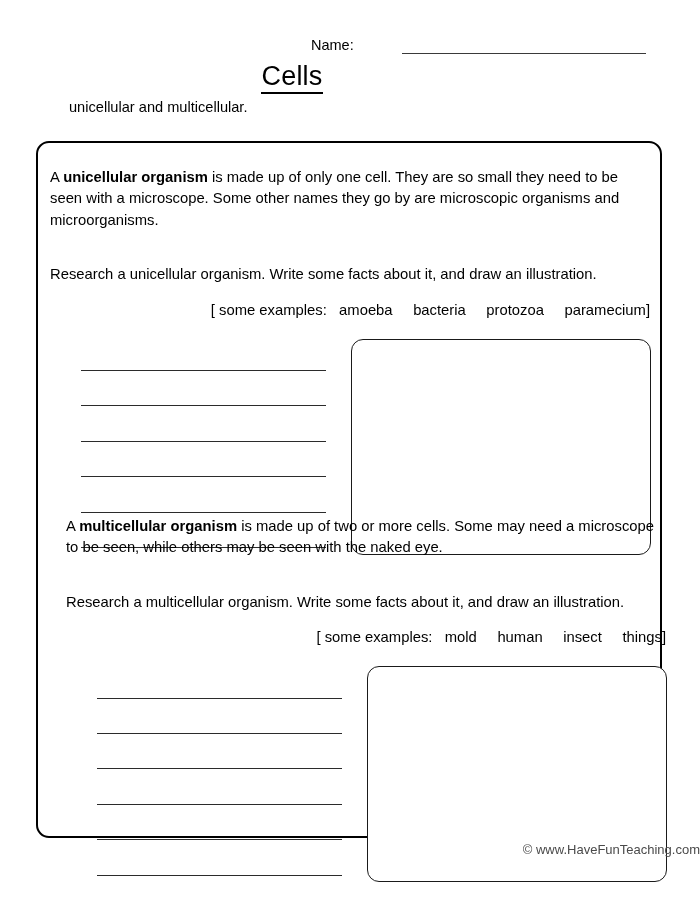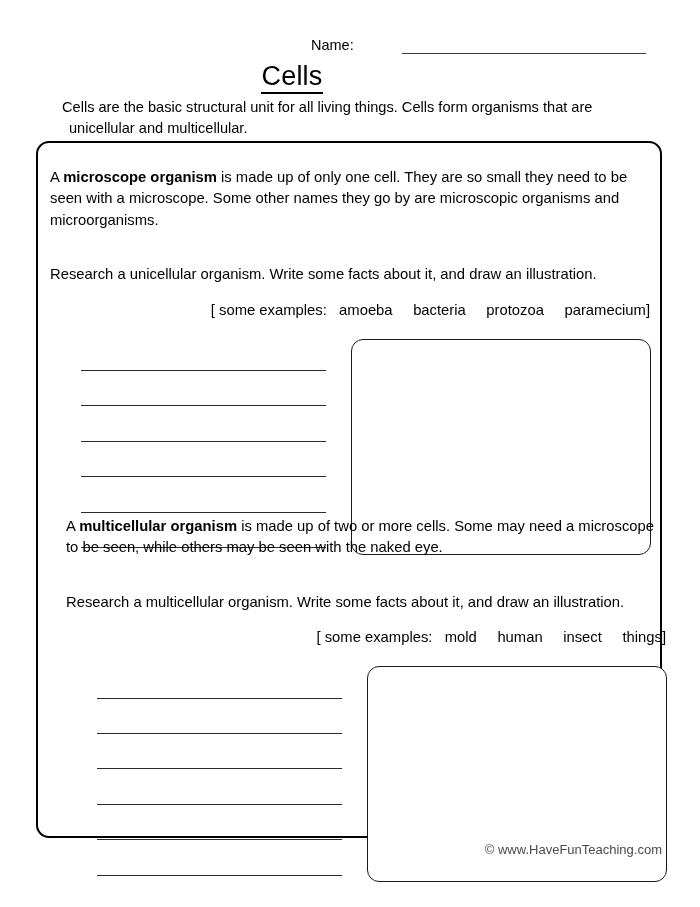--- a/index.html
+++ b/index.html
@@ -150,21 +150,20 @@
     background: #fff;
   }
 
   
   .footer {
     position: absolute;
     left: 0;
     top: 841px;
     width: 700px;
     text-align: right;
-    padding-right: 38px;
     box-sizing: border-box;
     font-size: 13px;
     line-height: 18px;
     color: #4a4a4a;
   }
 </style>
 </head>
 <body>
 
 <div class="page">
@@ -172,30 +171,29 @@
   <div class="name-row">
     <span class="name-label">Name:</span>
     <span class="name-blank" placeholder=""></span>
   </div>
 
   <div class="title">
     <span class="t-inner">Cells</span>
   </div>
 
   <div class="intro">
-    <span>Cells are the basic structural unit for all living things.  Cells form organisms that are</span>
     <span class="l2">unicellular and multicellular.</span>
   </div>
 
   <div class="frame">
 
     <div class="section section-1">
       <div class="sec-body">
         <p class="sec-def">
-          <span>A </span><b>microscope organism</b><span> is made up of only one cell.  They are so small they need to be seen with a microscope.  Some other names they go by are microscopic organisms and microorganisms.</span>
+          <span>A </span><b>unicellular organism</b><span> is made up of only one cell.  They are so small they need to be seen with a microscope.  Some other names they go by are microscopic organisms and microorganisms.</span>
         </p>
         <p class="sec-prompt">Research a unicellular organism.  Write some facts about it, and draw an illustration.</p>
         <p class="sec-examples">[ some examples:   amoeba     bacteria     protozoa     paramecium]</p>
       </div>
 
       <div class="work">
         <div class="lines">
           <div class="wline"></div>
           <div class="wline"></div>
           <div class="wline"></div>

